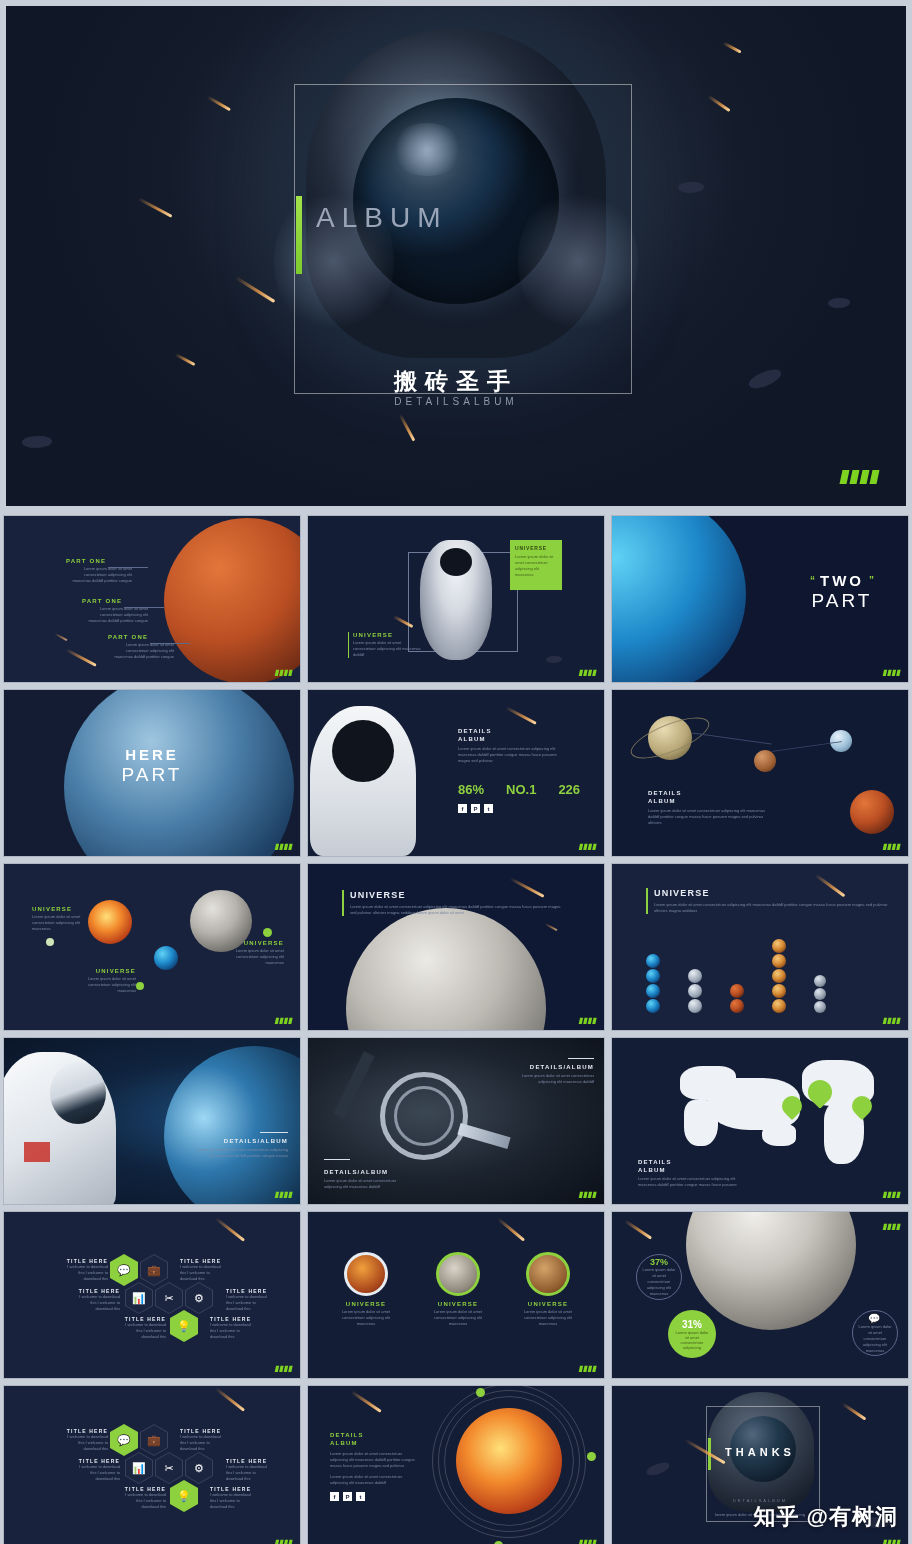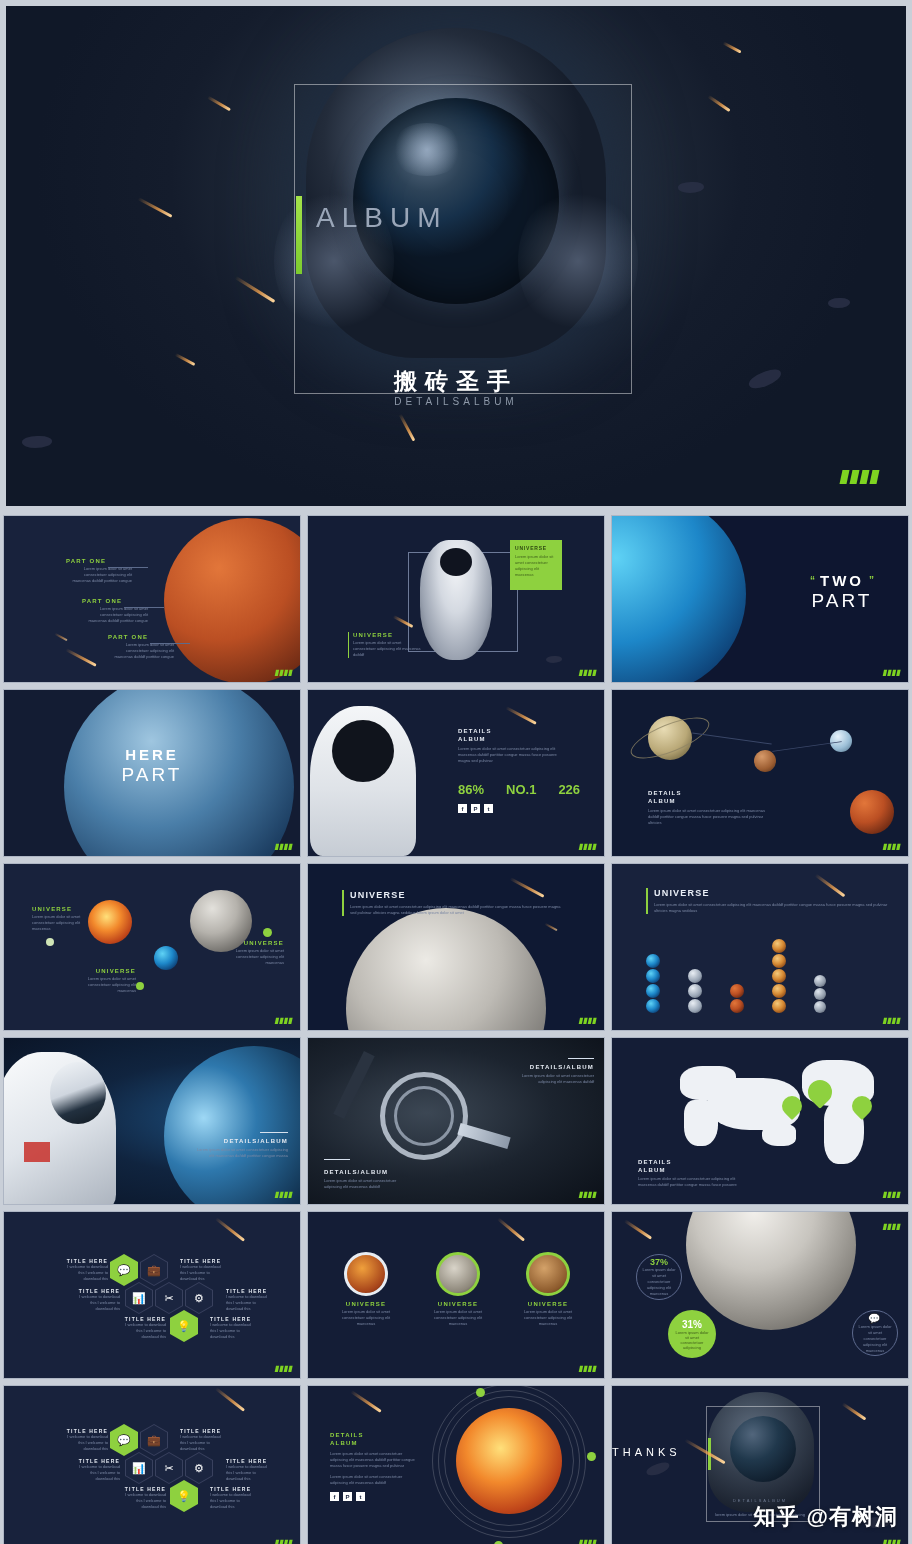--- a/index.html
+++ b/index.html
@@ -729,21 +729,21 @@
 
     <div class="cell">
         <div class="slide">
       <div class="space deepnavy"></div>
       <div style="position:absolute;left:96px;top:6px;width:106px;height:120px;border-radius:52px 52px 38px 38px;
         background:radial-gradient(circle at 42% 32%,#5d6b7c 0%,#333d4c 45%,#1a212e 80%,#121823 100%)"></div>
       <div style="position:absolute;left:118px;top:30px;width:66px;height:66px;border-radius:50%;
         background:radial-gradient(circle at 34% 28%,#52667c 0%,#20384c 40%,#0c1826 85%)"></div>
       <div style="position:absolute;left:94px;top:20px;width:114px;height:116px;border:1px solid rgba(255,255,255,.42)"></div>
       <div style="position:absolute;left:96px;top:52px;width:3px;height:32px;background:#8ed13f"></div>
-      <div style="position:absolute;left:0;right:0;top:60px;font-size:11px;letter-spacing:4px;color:#fff;font-weight:400">THANKS</div>
+      <div style="position:absolute;left:0;right:0;top:60px;text-align:center;font-size:11px;letter-spacing:4px;color:#fff;font-weight:700">THANKS</div>
       <div style="position:absolute;left:0;right:0;top:112px;text-align:center;font-size:4px;letter-spacing:2px;color:#6f7b92">DETAILSALBUM</div>
       <div style="position:absolute;left:70px;right:70px;top:126px;text-align:center" class="tiny">lorem ipsum dolor sit amet consectetuer adipiscing</div>
       <div class="comet" style="left:70px;top:64px;width:46px;transform:rotate(30deg)"></div>
       <div class="comet" style="right:40px;top:24px;width:28px;transform:rotate(34deg)"></div>
       <div class="rock" style="left:34px;top:78px;width:24px;height:10px;transform:rotate(-18deg)"></div>
       <div class="rock" style="right:18px;bottom:24px;width:26px;height:11px"></div>
       <div class="dashes">
             <i></i>
             <i></i>
             <i></i>

